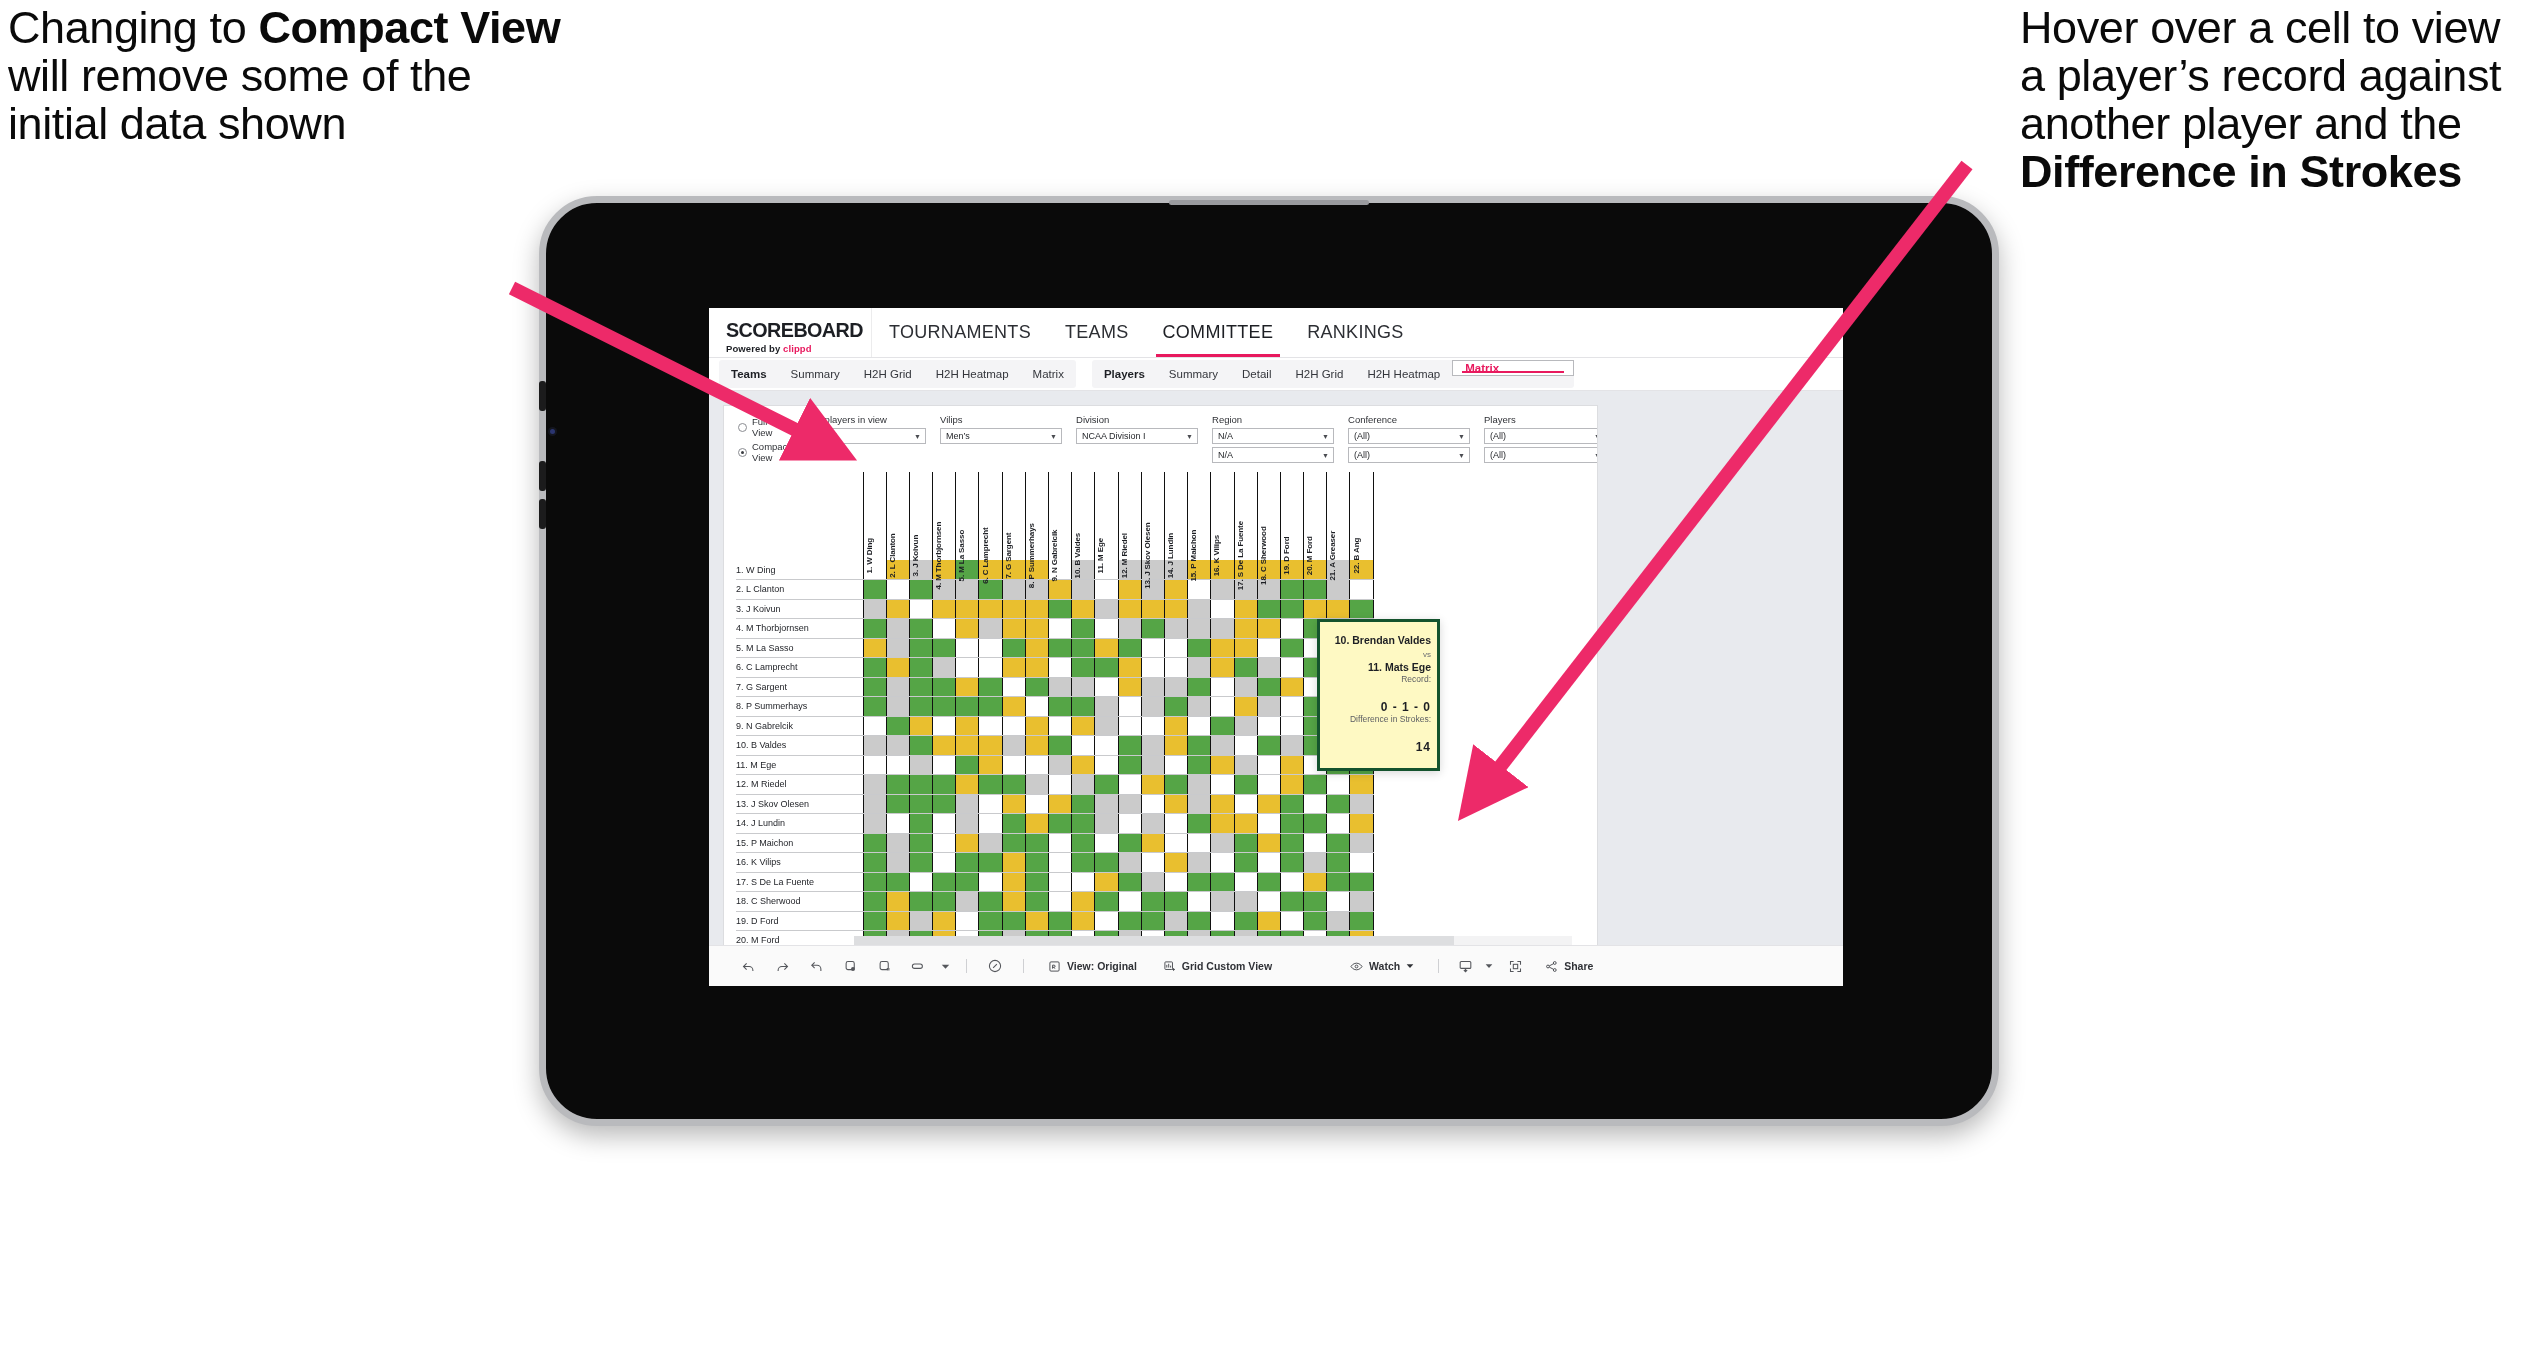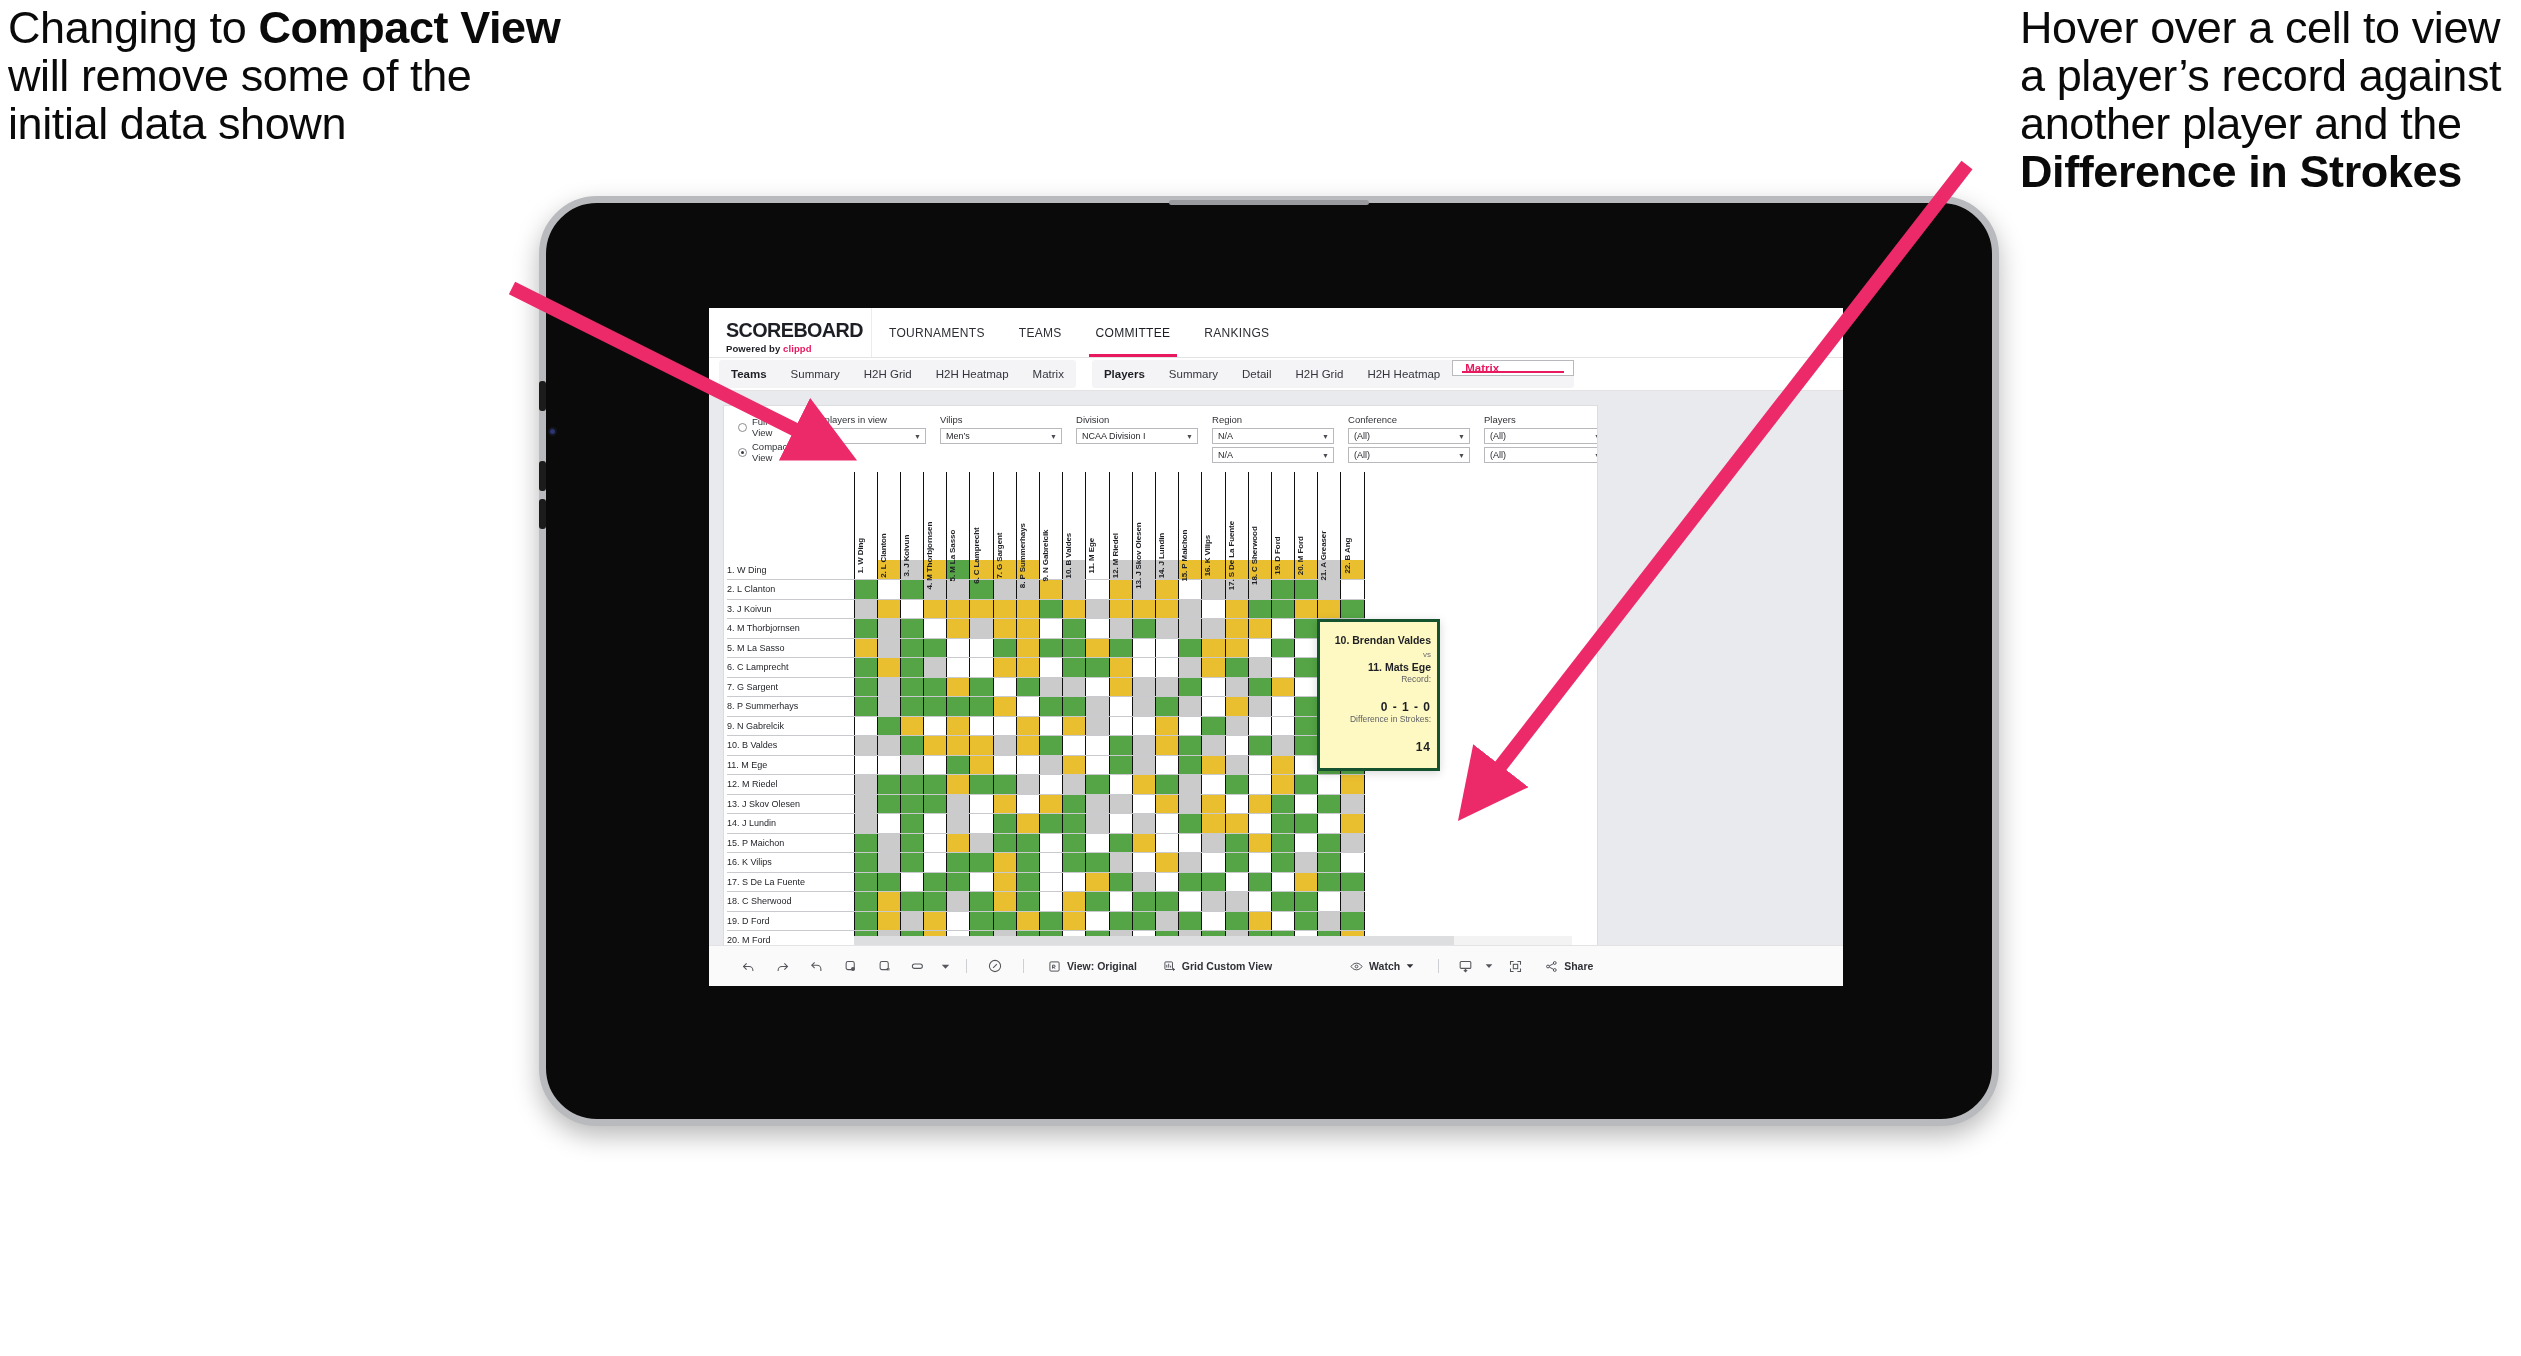--- a/index.html
+++ b/index.html
@@ -70,21 +70,21 @@
     transform-origin:left center;
   }
   .brand .sub{
     font-size:9.5px; color:#1d1f24; margin-top:3px; font-weight:600; letter-spacing:.1px;
   }
   .brand .sub em{ color:#e8195e; font-style:normal; font-weight:700; }
 
   .topnav{ display:flex; align-items:stretch; }
   .topnav .tab{
     display:flex; align-items:center; padding:0 17px;
-    font-size:12px; color:#2c2e33; letter-spacing:.3px;
+    font-size:18px; color:#2c2e33; letter-spacing:.3px;
     position:relative; cursor:pointer;
   }
   .topnav .tab.active{ color:#1d1f24; }
   .topnav .tab.active:after{
     content:""; position:absolute; left:10px; right:10px; bottom:0;
     height:3px; background:#e8195e;
   }
 
   
   #subbar{
@@ -134,21 +134,21 @@
   .radio{ display:flex; align-items:center; gap:5px; font-size:9.5px; color:#2f3136; margin-bottom:3px; cursor:pointer;}
   .rdot{
     width:9px;height:9px;border-radius:50%;border:1px solid #8b8d92;background:#fff;
     display:inline-block; position:relative; flex:none;
   }
   .rdot.on:after{
     content:""; position:absolute; left:2px; top:2px; width:3px; height:3px; border-radius:50%; background:#3a3c41;
   }
 
   
-  #matrix-wrap{ position:relative; padding-left:3px; }
+  #matrix-wrap{ position:relative; padding-left:12px; }
   #matrix{ border-collapse:collapse; table-layout:fixed; }
   #matrix td, #matrix th{ padding:0; }
   .hdrcell{
     width:23.2px; height:88px;
     border-left:1.6px solid #111; border-right:1.6px solid #111;
     background:#fff; vertical-align:bottom; position:relative;
   }
   .hdrcell .rot{
     position:absolute; left:50%; bottom:4px;
     transform-origin:center bottom;

